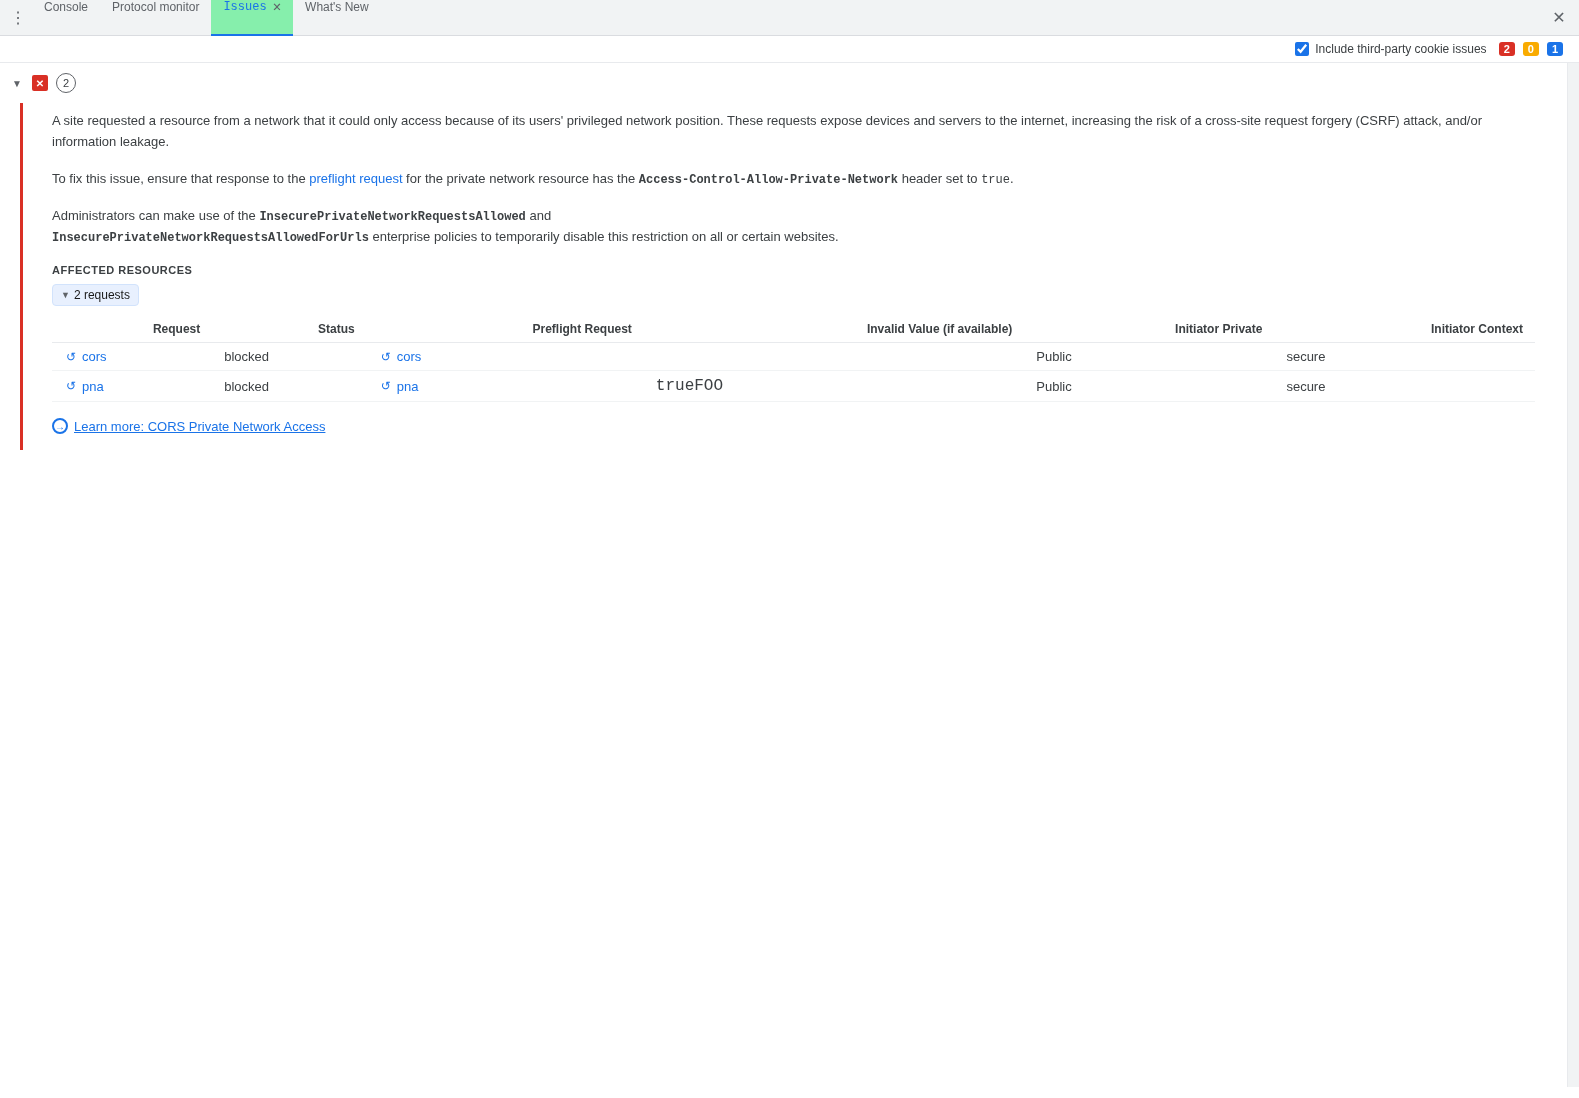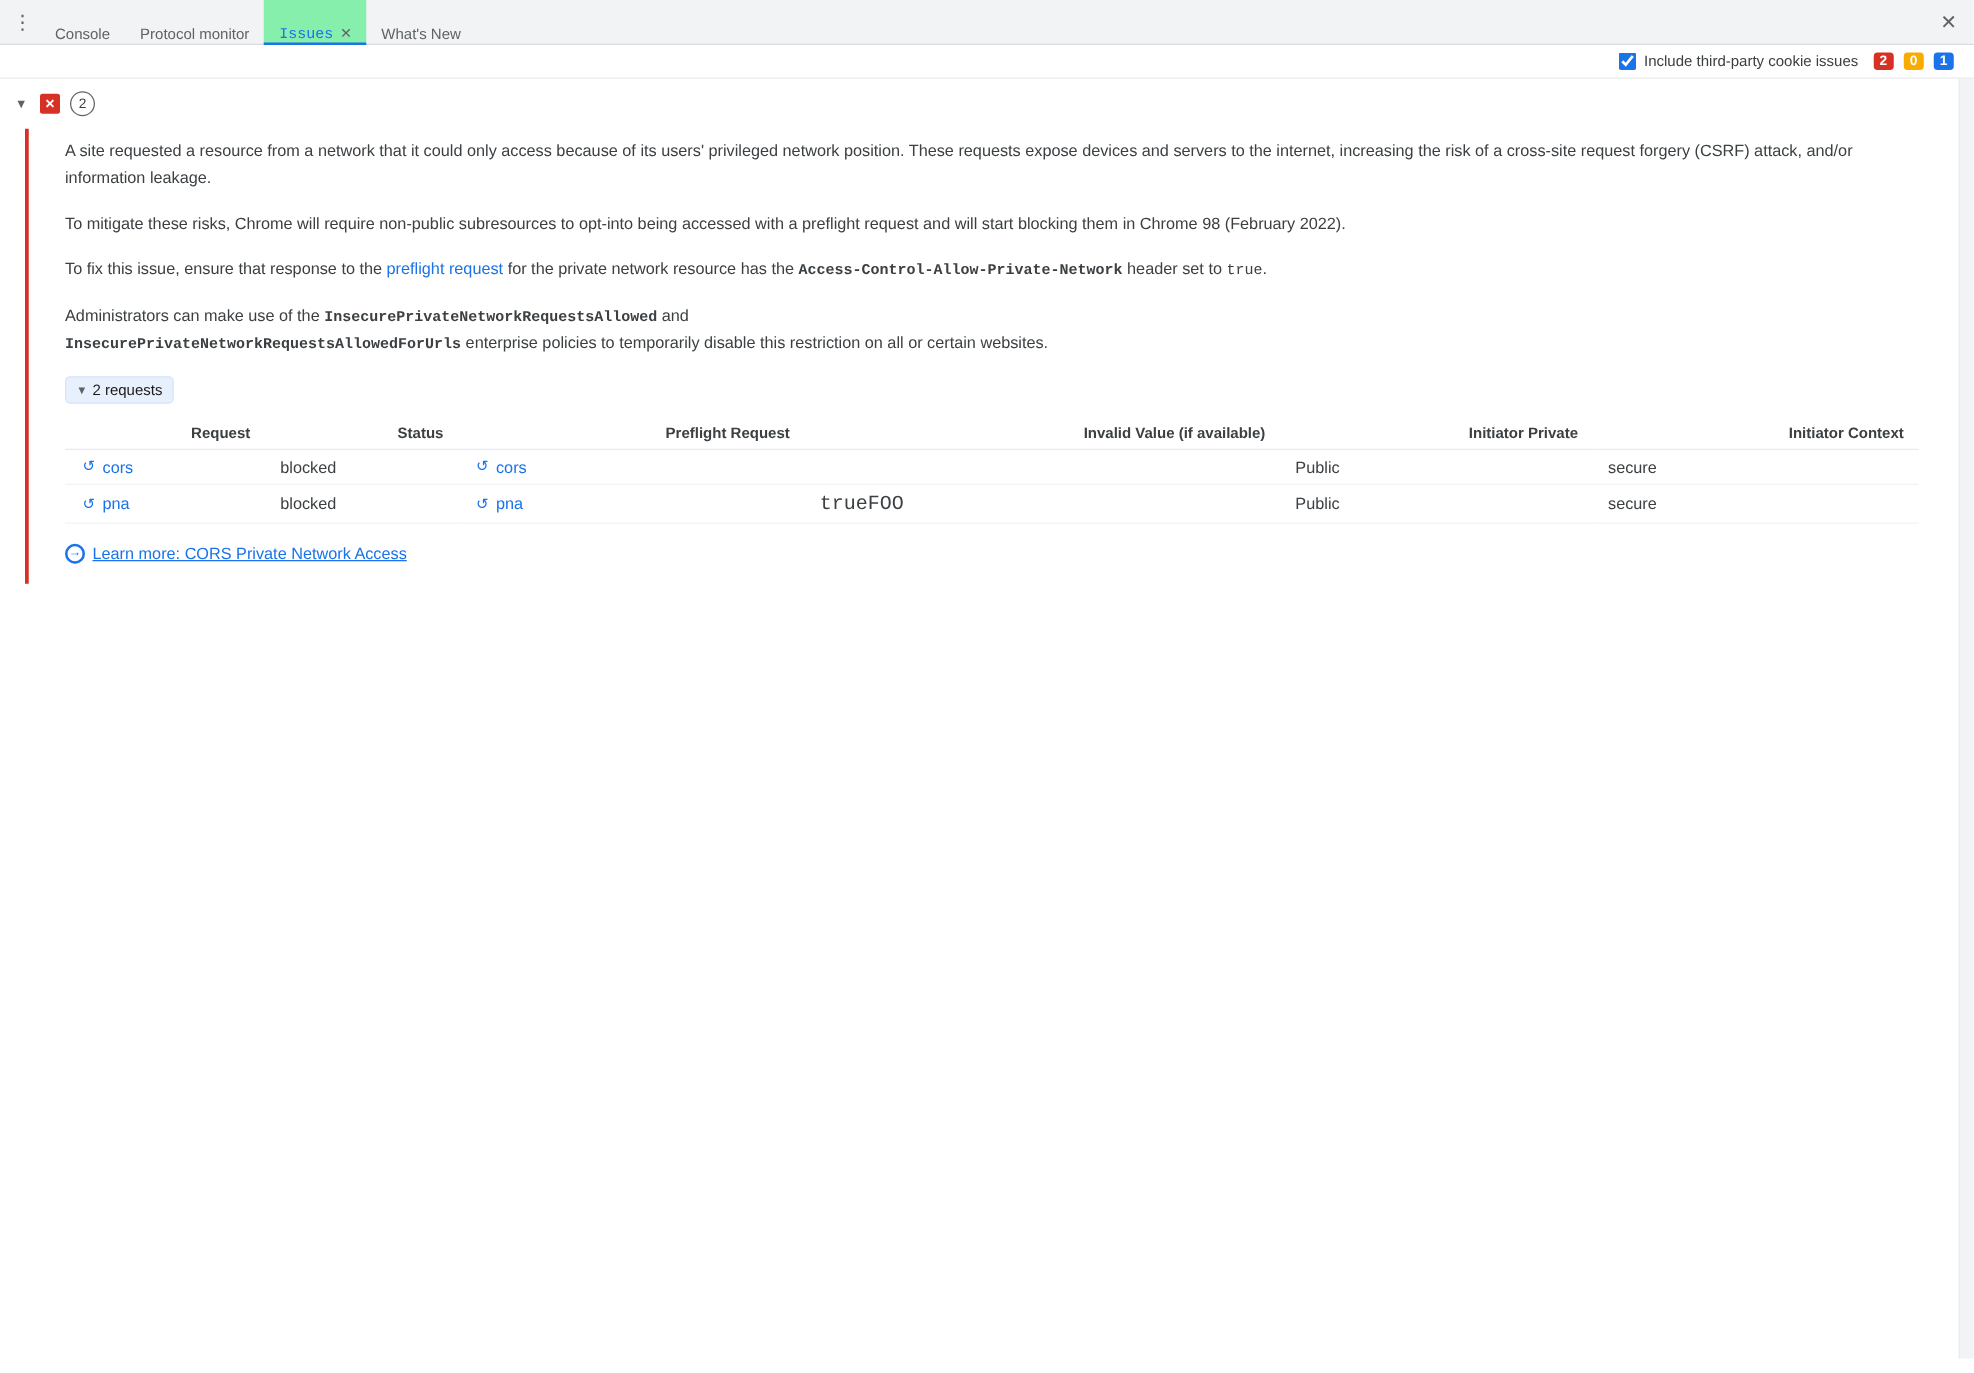--- a/index.html
+++ b/index.html
@@ -28,21 +28,21 @@
       height: 28px;
       display: flex;
       align-items: center;
       justify-content: center;
       cursor: pointer;
       color: #5f6368;
       font-size: 16px;
     }
     .tab {
       display: flex;
-      align-items: flex-end;
+      align-items: flex-start;
       padding: 0 12px;
       height: 36px;
       cursor: pointer;
       font-size: 12px;
       color: #5f6368;
       white-space: nowrap;
       border-bottom: 2px solid transparent;
     }
     .tab.active {
       color: #1a73e8;
@@ -378,31 +378,31 @@
       </div>
       <div class="issue-count-circle">
         <span>2</span>
       </div>
     </div>
 
     <div class="issue-detail">
 
       <p class="issue-description">A site requested a resource from a network that it could only access because of its users' privileged network position. These requests expose devices and servers to the internet, increasing the risk of a cross-site request forgery (CSRF) attack, and/or information leakage.</p>
 
-      <p class="issue-description">To mitigate these risks, Chrome will require non-public subresources to opt-into being accessed with a preflight request and will start blocking them in Chrome 98 (February 2022).</p>
 
       <p class="issue-description">
         <span>To fix this issue, ensure that response to the </span><a href="#"><span>preflight request</span></a><span> for the private network resource has the </span><span class="code-bold">Access-Control-Allow-Private-Network</span><span> header set to </span><span class="code-inline">true</span><span>.</span>
       </p>
 
       <p class="issue-description">
         <span>Administrators can make use of the </span><span class="code-bold">InsecurePrivateNetworkRequestsAllowed</span><span> and</span><br><span class="code-bold">InsecurePrivateNetworkRequestsAllowedForUrls</span><span> enterprise policies to temporarily disable this restriction on all or certain websites.</span>
       </p>
 
       
+      <div class="affected-resources-title">AFFECTED RESOURCES</div>
 
       <div class="requests-toggle">
         <span class="chevron">▼</span>
         <span>2 requests</span>
       </div>
 
       
       <table class="requests-table">
         <thead>
           <tr>

